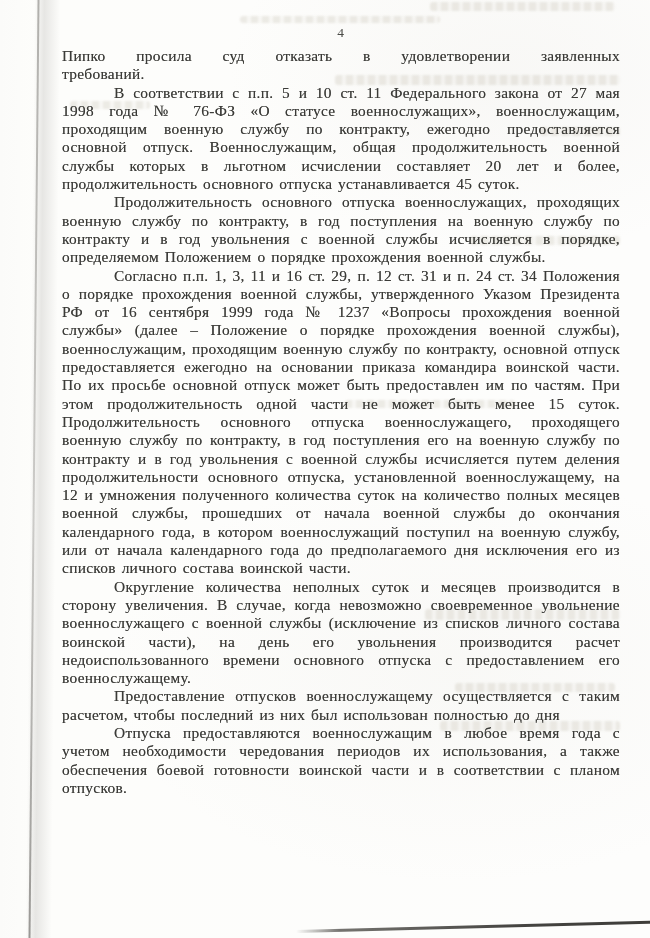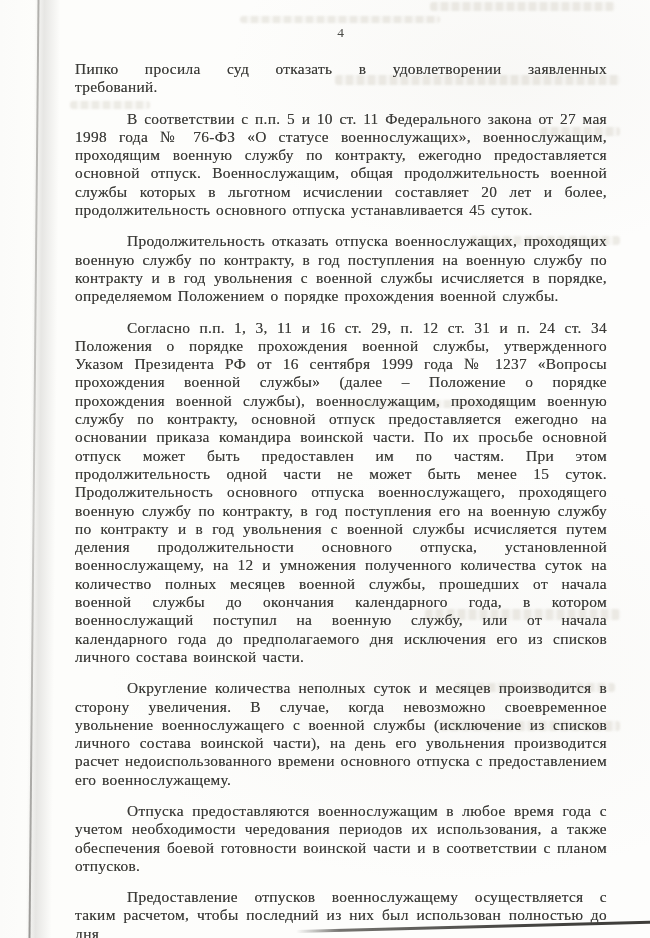--- a/index.html
+++ b/index.html
@@ -38,21 +38,21 @@
   .page-number {
     position:absolute; left:62px; top:25px; width:558px;
     text-align:center; font-size:13.5px; color:#4b4b47;
     letter-spacing:1px;
   }
   .doc-body {
     position:absolute; left:62px; top:47px; width:558px;
     color:#3b3b38;
   }
   .para {
-    margin:13px;
+    margin:0;
     font-size:15.4px; line-height:18.3px;
     text-align:justify;
     letter-spacing:0.3px; word-spacing:1.6px;
     text-shadow:0 0 0.5px rgba(58,58,54,0.65);
   }
   .para.indent { text-indent:52px; }
   .justify-line { display:block; text-align:justify; text-align-last:justify; }
   .redaction-gap { display:inline-block; height:2px; }
   
   .bleed {
@@ -77,21 +77,21 @@
   <div class="bleed" style="left:345px; top:400px; width:170px; height:8px;"></div>
   <div class="bleed" style="left:425px; top:609px; width:195px; height:11px;"></div>
   <div class="bleed" style="left:455px; top:683px; width:160px; height:9px;"></div>
   <div class="bleed" style="left:440px; top:721px; width:180px; height:10px;"></div>
 
   <div class="page-number">4</div>
 
   <div class="doc-body">
       <p class="para"><span class="justify-line">Пипко просила суд отказать в удовлетворении заявленных</span> <span>требований.</span> </p>
       <p class="para indent"><span>В соответствии с п.п. 5 и 10 ст. 11 Федерального закона от 27 мая 1998 года № 76-ФЗ «О статусе военнослужащих», военнослужащим, проходящим военную службу по контракту, ежегодно предоставляется основной отпуск. Военнослужащим, общая продолжительность военной службы которых в льготном исчислении составляет 20 лет и более, продолжительность основного отпуска устанавливается 45 суток.</span> </p>
-      <p class="para indent"><span>Продолжительность отказать отпуска военнослужащих, проходящих военную службу по контракту, в год поступления на военную службу по контракту и в год увольнения с военной службы исчисляется в порядке, определяемом Положением о порядке прохождения военной службы.</span> </p>
+      <p class="para indent"><span>Продолжительность основного отпуска военнослужащих, проходящих военную службу по контракту, в год поступления на военную службу по контракту и в год увольнения с военной службы исчисляется в порядке, определяемом Положением о порядке прохождения военной службы.</span> </p>
       <p class="para indent"><span>Согласно п.п. 1, 3, 11 и 16 ст. 29, п. 12 ст. 31 и п. 24 ст. 34 Положения о порядке прохождения военной службы, утвержденного Указом Президента РФ от 16 сентября 1999 года № 1237 «Вопросы прохождения военной службы» (далее – Положение о порядке прохождения военной службы), военнослужащим, проходящим военную службу по контракту, основной отпуск предоставляется ежегодно на основании приказа командира воинской части. По их просьбе основной отпуск может быть предоставлен им по частям. При этом продолжительность одной части не может быть менее 15 суток. Продолжительность основного отпуска военнослужащего, проходящего военную службу по контракту, в год поступления его на военную службу по контракту и в год увольнения с военной службы исчисляется путем деления продолжительности основного отпуска, установленной военнослужащему, на 12 и умножения полученного количества суток на количество полных месяцев военной службы, прошедших от начала военной службы до окончания календарного года, в котором военнослужащий поступил на военную службу, или от начала календарного года до предполагаемого дня исключения его из списков личного состава воинской части.</span> </p>
       <p class="para indent"><span>Округление количества неполных суток и месяцев производится в сторону увеличения. В случае, когда невозможно своевременное увольнение военнослужащего с военной службы (исключение из списков личного состава воинской части), на день его увольнения производится расчет недоиспользованного времени основного отпуска с предоставлением его военнослужащему.</span> </p>
+      <p class="para indent"><span>Предоставление отпусков военнослужащему осуществляется с таким расчетом, чтобы последний из них был использован полностью до дня</span> </p>
       <p class="para indent"><span>Отпуска предоставляются военнослужащим в любое время года с учетом необходимости чередования периодов их использования, а также обеспечения боевой готовности воинской части и в соответствии с планом отпусков.</span> </p>
-      <p class="para indent"><span>Предоставление отпусков военнослужащему осуществляется с таким расчетом, чтобы последний из них был использован полностью до дня</span> </p>
     </div>
 
   <div class="bottom-scan-line"></div>
 </div>
 
 </body></html>

